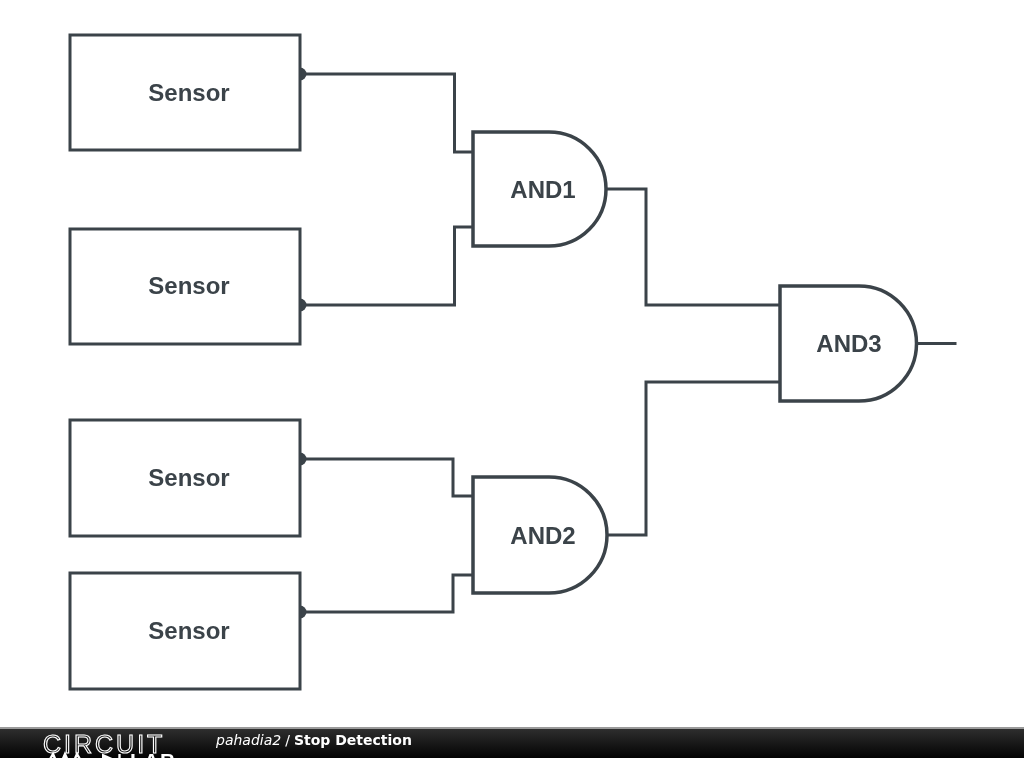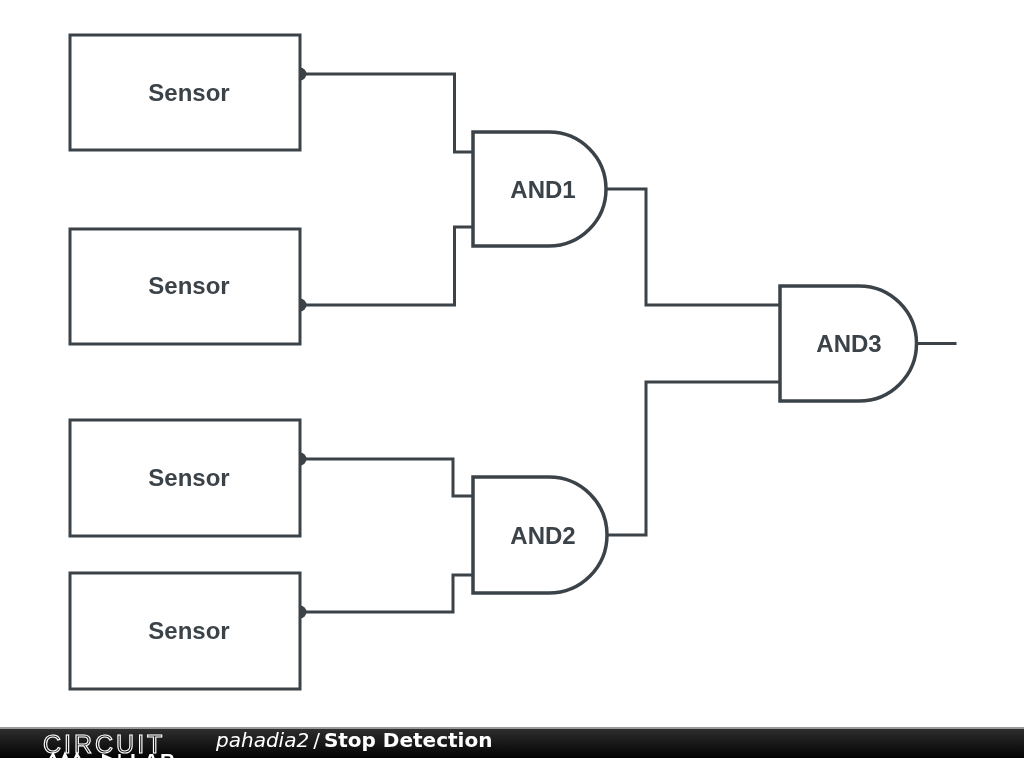--- a/index.html
+++ b/index.html
@@ -27,21 +27,21 @@
     border-top: 2px solid #9a9a9a;
     background: linear-gradient(180deg, #2e2e2e 0%, #161616 55%, #030303 100%);
   }
   #logo {
     position: absolute; left: 42px; top: 3px;
   }
   #footer-text {
     position: absolute; left: 216px; top: 2px;
     color: #ffffff;
     font-family: "DejaVu Sans", sans-serif;
-    font-size: 20px;
+    font-size: 14px;
     line-height: 19px;
     white-space: nowrap;
   }
   #footer-text .author { font-style: italic; }
   #footer-text .proj-title { font-weight: bold; }
   #footer-text .sep { padding: 0 4px; }
 </style>
 </head>
 <body>
 

